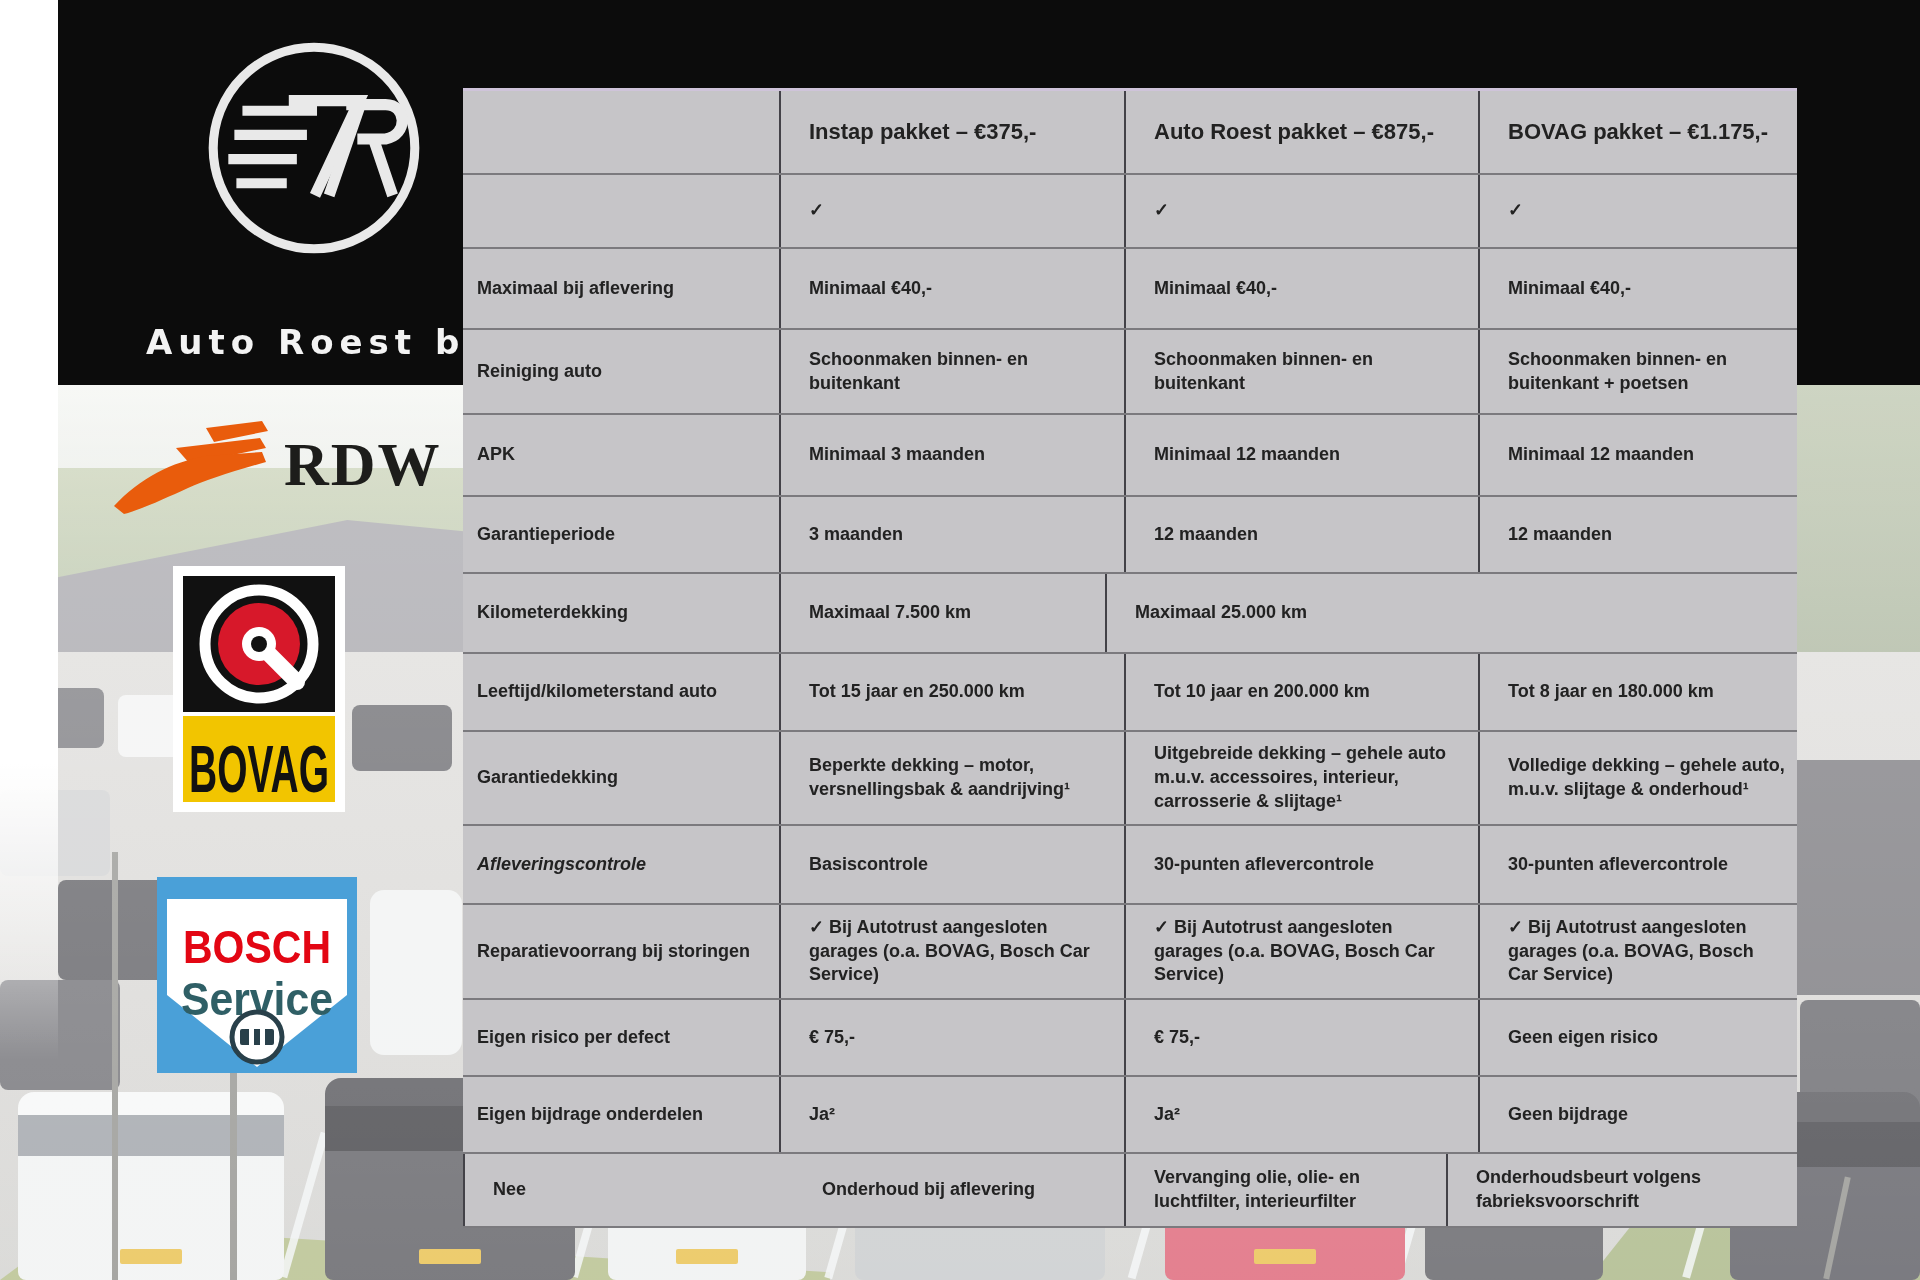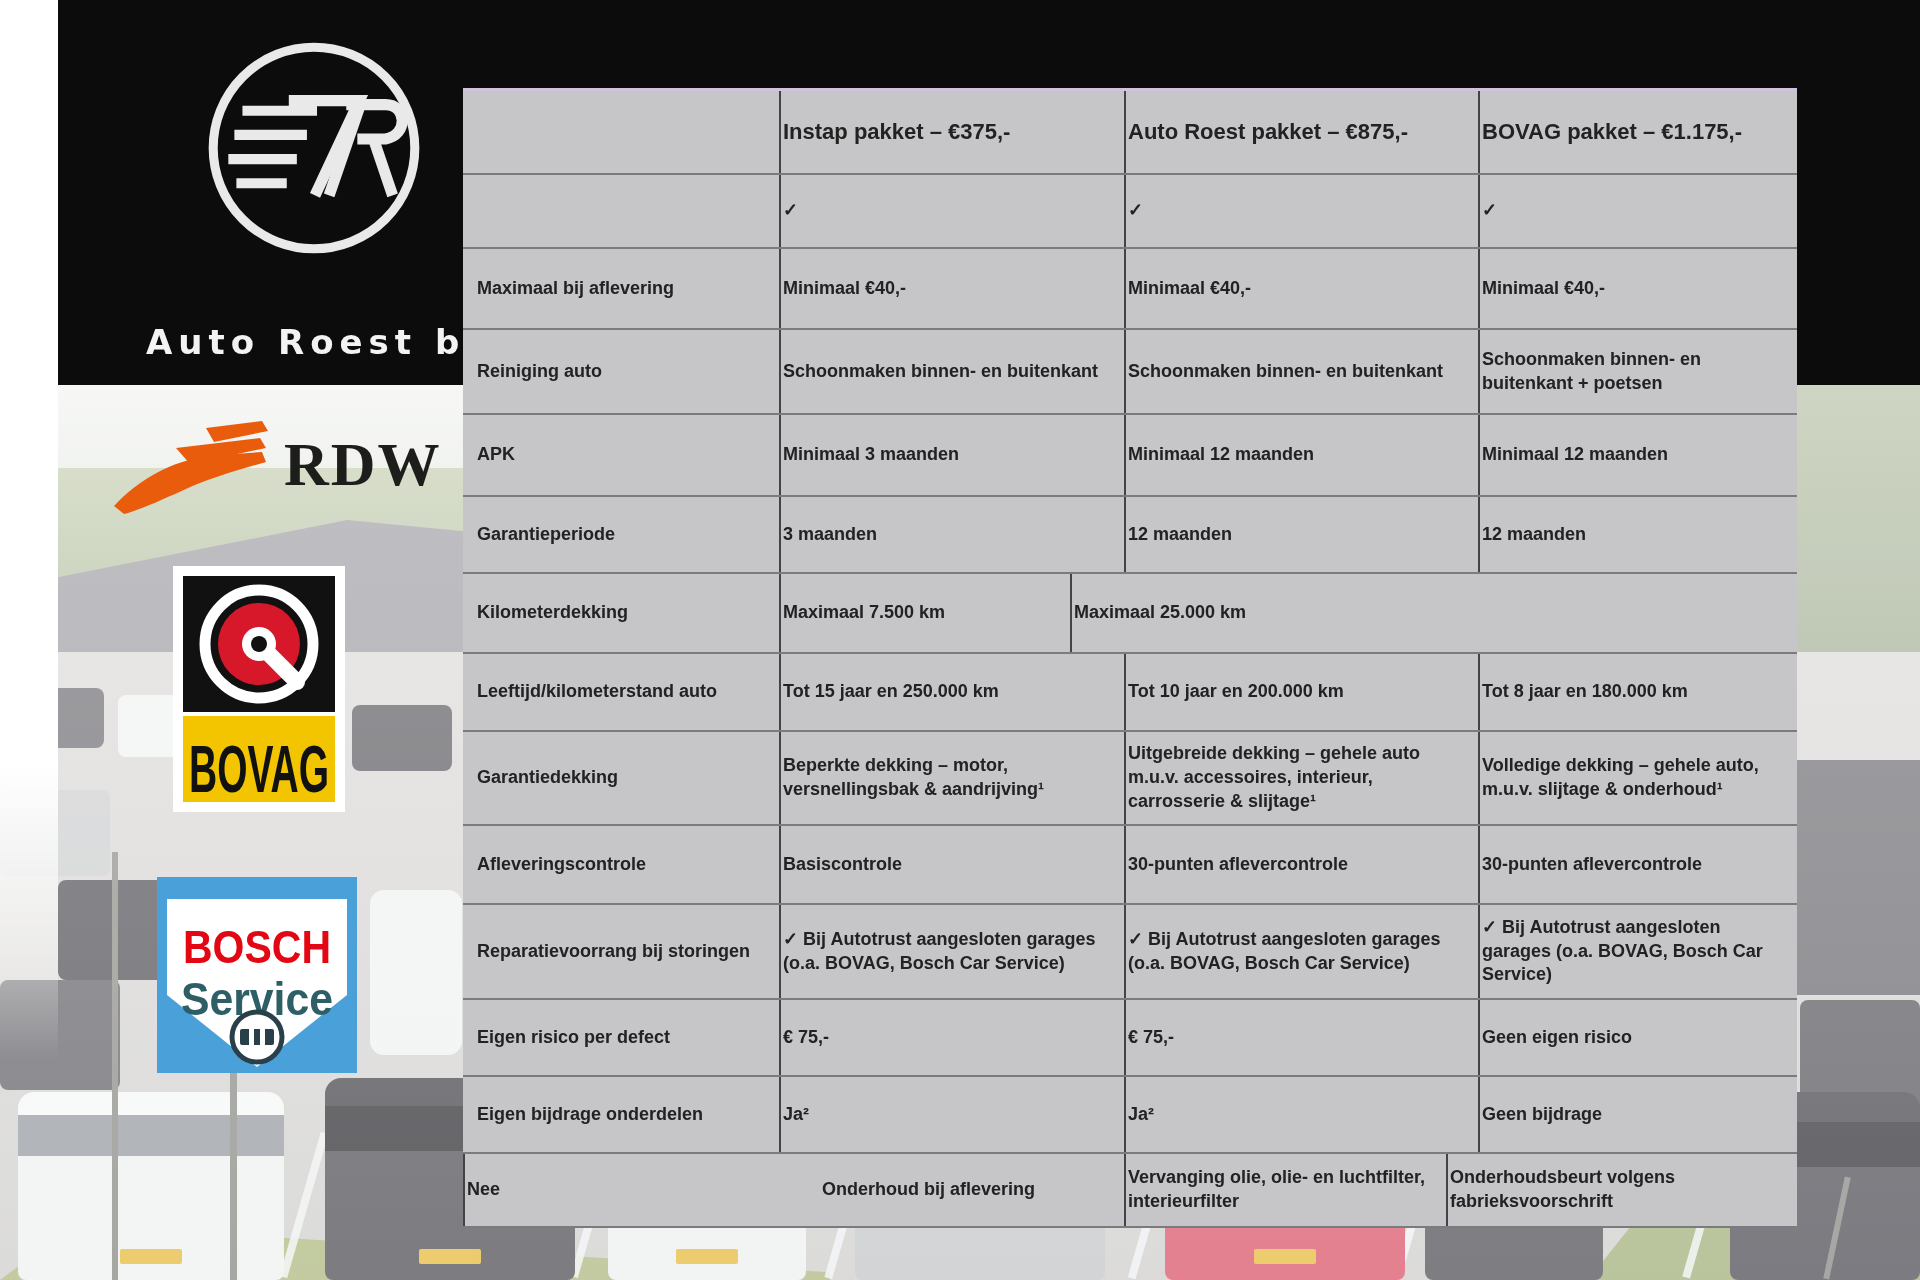--- a/index.html
+++ b/index.html
@@ -48,21 +48,21 @@
   .bovag{position:absolute;left:173px;top:566px;width:172px;height:246px;}
   .bosch{position:absolute;left:157px;top:877px;width:200px;height:196px;}
 
   
   .pkg-table{position:absolute;left:463px;top:88px;width:1334px;
              border-top:3px solid var(--table-top-border,#cfc4da);
              border-bottom:2px solid var(--table-row-border,#7b7a7e);}
   .t-row{display:flex;background:var(--table-cell-gray,#c6c5c8);border-top:2px solid var(--table-row-border,#7b7a7e);}
   .t-row:first-child{border-top:none;}
   .t-cell{box-sizing:border-box;display:flex;align-items:center;
-          padding:8px 12px 8px 2px;color:var(--text-dark,#222222);
+          padding:8px 12px 8px 28px;color:var(--text-dark,#222222);
           font-weight:bold;font-size:18px;line-height:1.32;
           border-left:2px solid var(--table-col-border,#434248);}
   .t-cell.c0{border-left:none;padding-left:14px;}
   .t-cell.head{font-size:22px;}
 </style>
 </head>
 <body>
 
 <div class="canvas">
 
@@ -217,37 +217,37 @@
           <div class="t-cell c3" style="width: 319px;">Minimaal 12 maanden</div>
         </div>
         <div class="t-row" style="height: 75px;">
           <div class="t-cell c0" style="width: 316px;">Garantieperiode</div>
           <div class="t-cell c1" style="width: 345px;">3 maanden</div>
           <div class="t-cell c2" style="width: 354px;">12 maanden</div>
           <div class="t-cell c3" style="width: 319px;">12 maanden</div>
         </div>
         <div class="t-row" style="height: 78px;">
           <div class="t-cell c0" style="width: 316px;">Kilometerdekking</div>
-          <div class="t-cell c1" style="width: 291px;">Maximaal 7.500 km</div>
+          <div class="t-cell c1" style="width: 326px;">Maximaal 7.500 km</div>
           <div class="t-cell c2" style="width: 354px;">Maximaal 25.000 km</div>
         </div>
         <div class="t-row" style="height: 76px;">
           <div class="t-cell c0" style="width: 316px;">Leeftijd/kilometerstand auto</div>
           <div class="t-cell c1" style="width: 345px;">Tot 15 jaar en 250.000 km</div>
           <div class="t-cell c2" style="width: 354px;">Tot 10 jaar en 200.000 km</div>
           <div class="t-cell c3" style="width: 319px;">Tot 8 jaar en 180.000 km</div>
         </div>
         <div class="t-row" style="height: 92px;">
           <div class="t-cell c0" style="width: 316px;">Garantiedekking</div>
           <div class="t-cell c1" style="width: 345px;">Beperkte dekking – motor, versnellingsbak &amp; aandrijving¹</div>
           <div class="t-cell c2" style="width: 354px;">Uitgebreide dekking – gehele auto m.u.v. accessoires, interieur, carrosserie &amp; slijtage¹</div>
           <div class="t-cell c3" style="width: 319px;">Volledige dekking – gehele auto, m.u.v. slijtage &amp; onderhoud¹</div>
         </div>
         <div class="t-row" style="height: 77px;">
-          <div class="t-cell c0" style="width: 316px;">Afleveringscontrole</div>
+          <div class="t-cell c0" style="width: 316px; font-style: italic;">Afleveringscontrole</div>
           <div class="t-cell c1" style="width: 345px;">Basiscontrole</div>
           <div class="t-cell c2" style="width: 354px;">30-punten aflevercontrole</div>
           <div class="t-cell c3" style="width: 319px;">30-punten aflevercontrole</div>
         </div>
         <div class="t-row" style="height: 93px;">
           <div class="t-cell c0" style="width: 316px;">Reparatievoorrang bij storingen</div>
           <div class="t-cell c1" style="width: 345px;">✓ Bij Autotrust aangesloten garages (o.a. BOVAG, Bosch Car Service)</div>
           <div class="t-cell c2" style="width: 354px;">✓ Bij Autotrust aangesloten garages (o.a. BOVAG, Bosch Car Service)</div>
           <div class="t-cell c3" style="width: 319px;">✓ Bij Autotrust aangesloten garages (o.a. BOVAG, Bosch Car Service)</div>
         </div>

